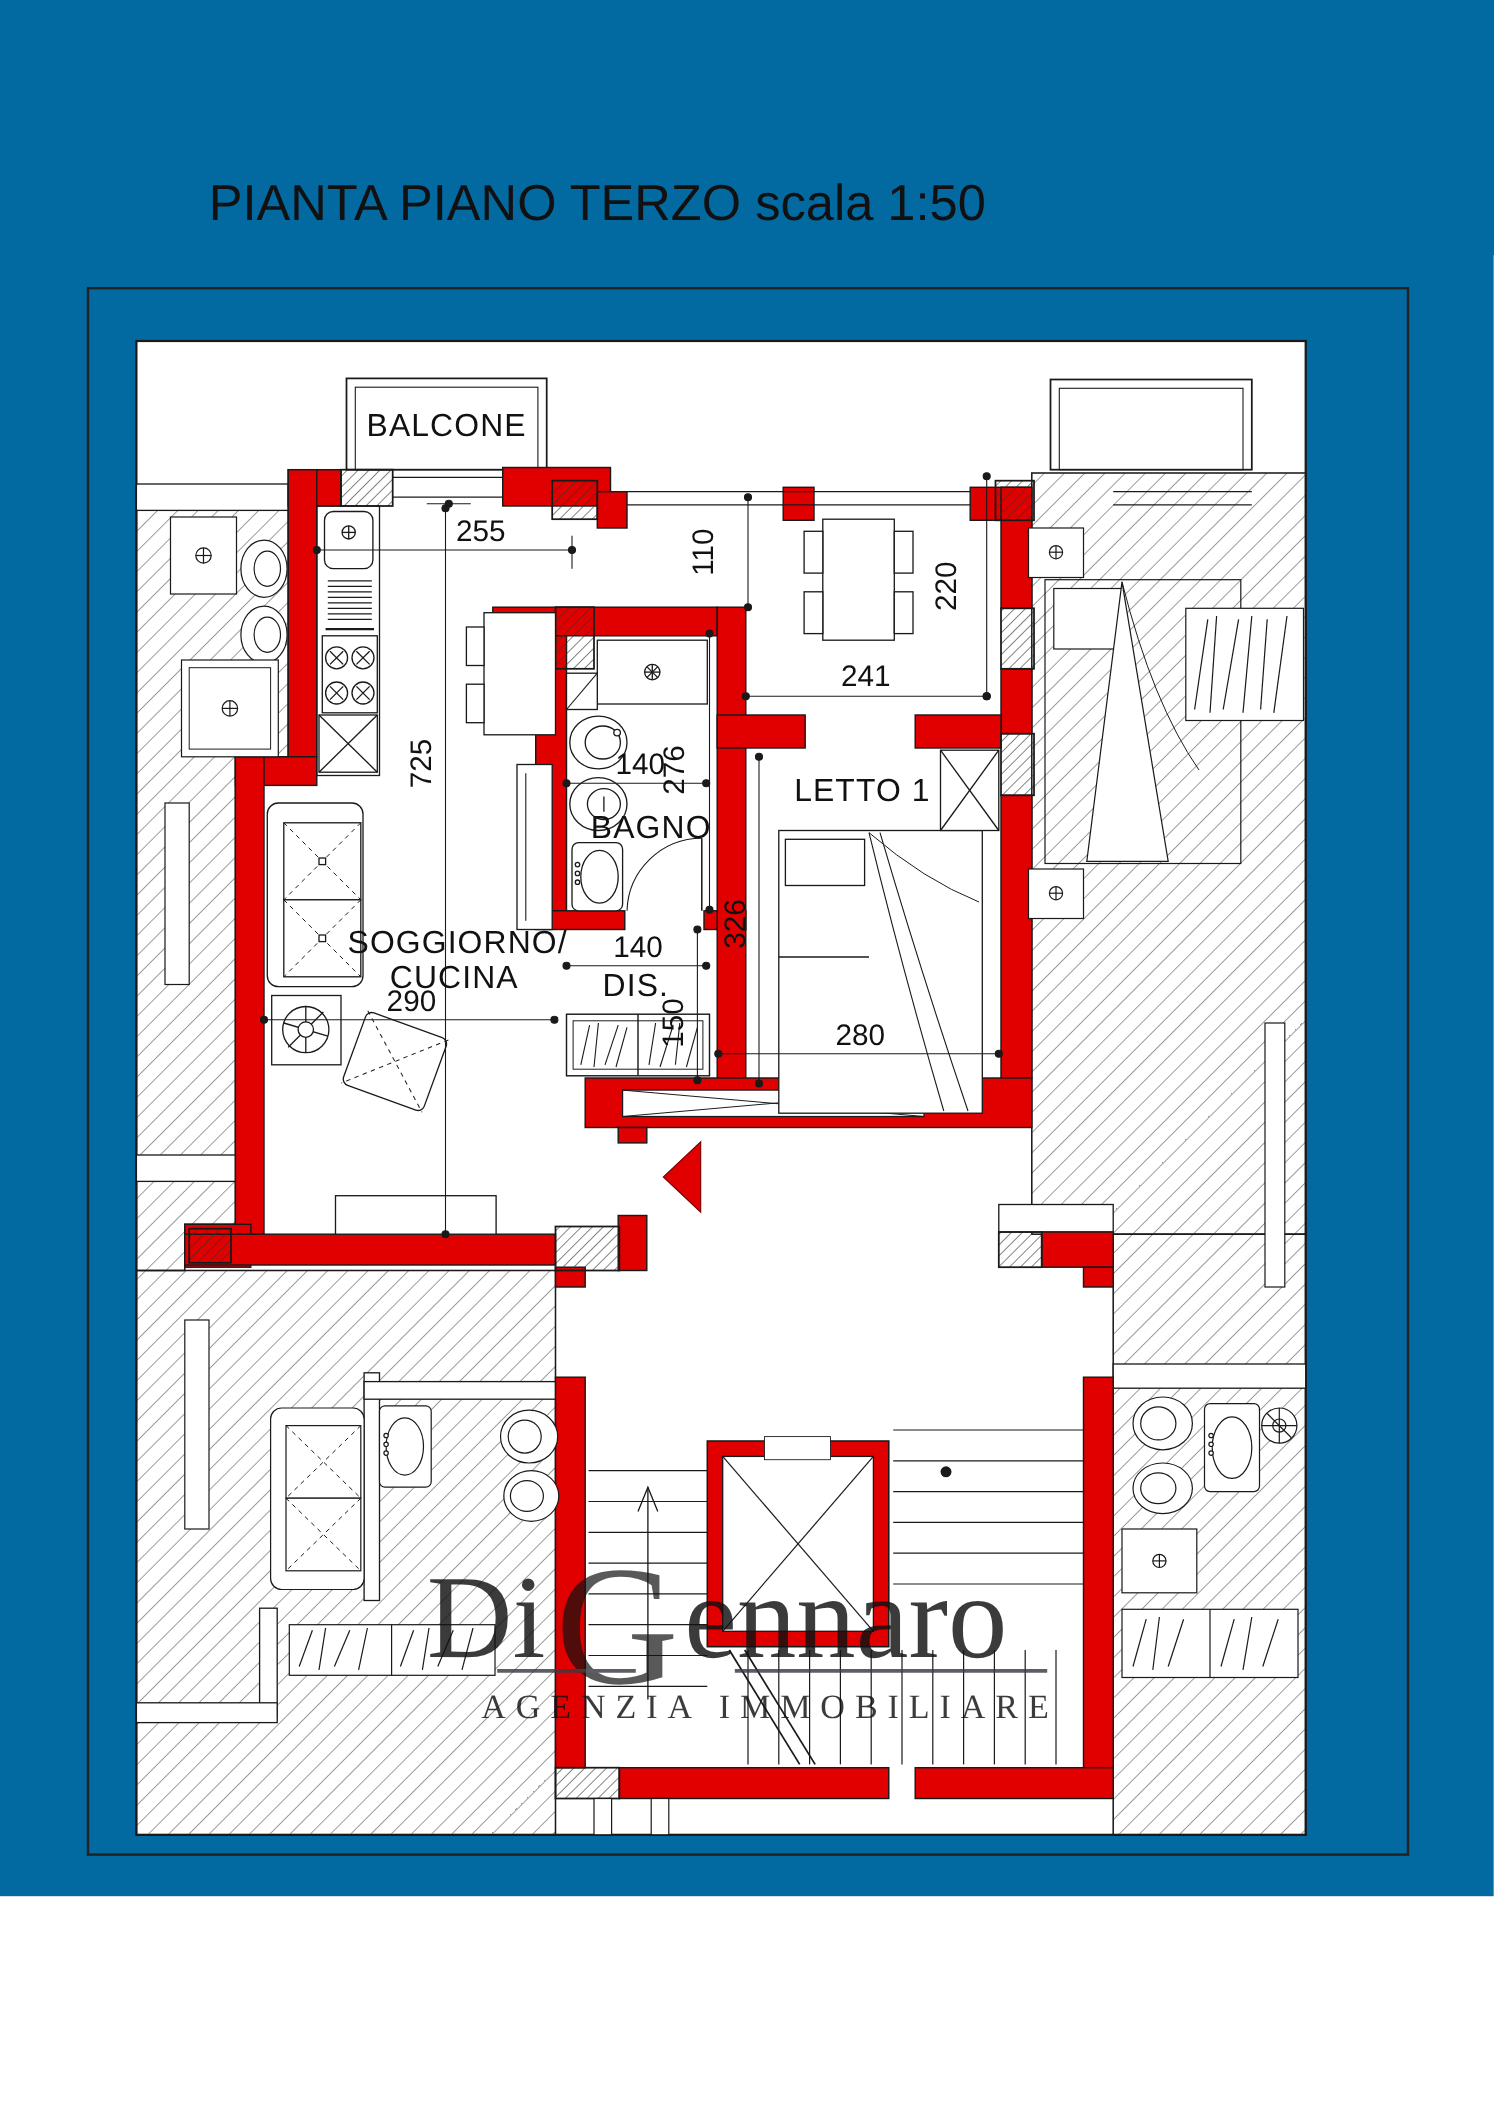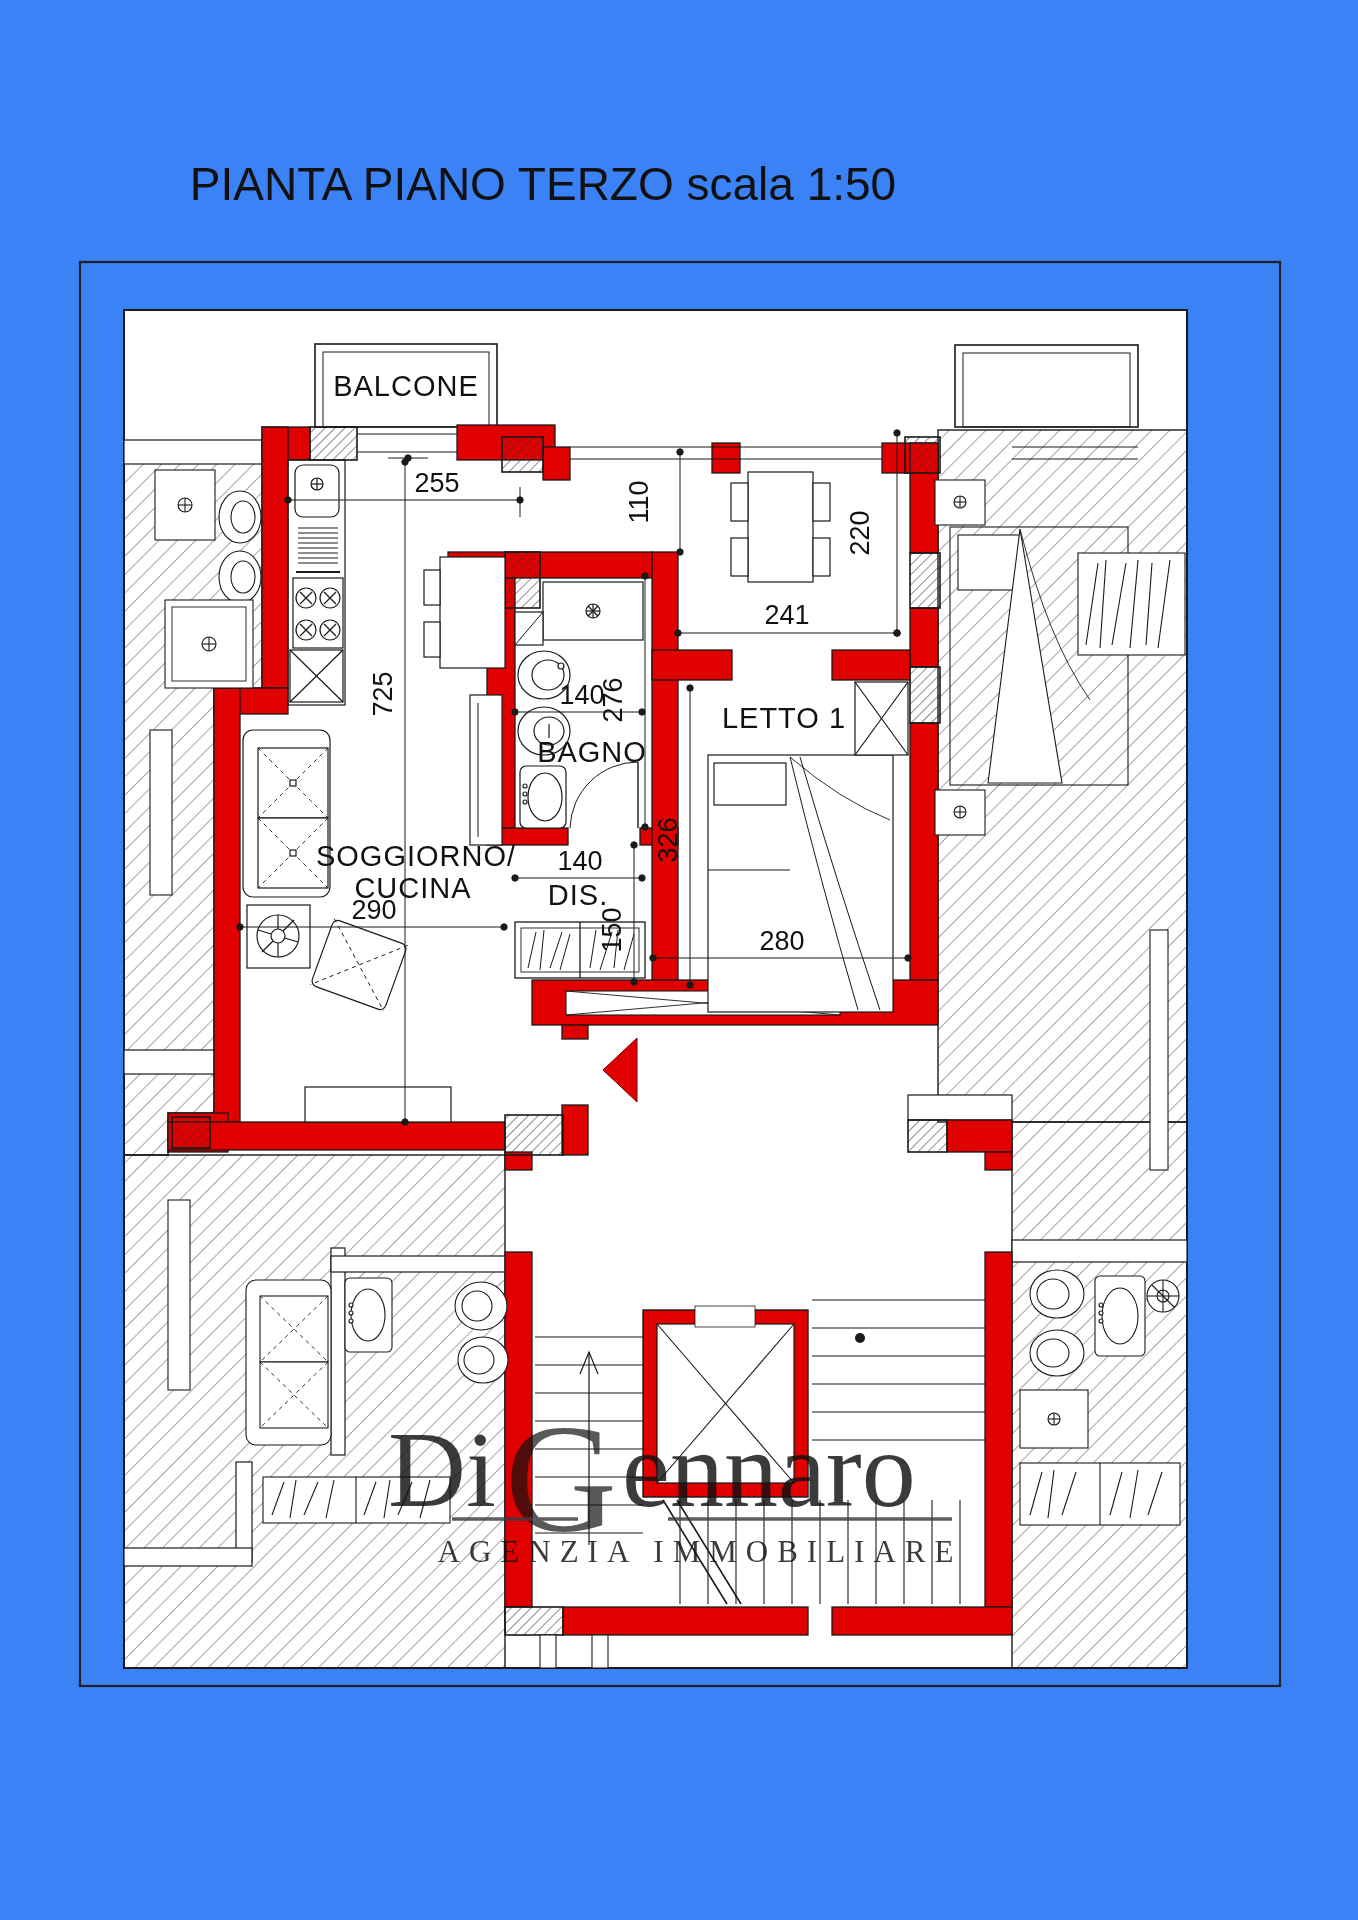--- a/index.html
+++ b/index.html
@@ -1,16 +1,16 @@
 <!DOCTYPE html>
 <html><head>
 <meta charset="utf-8">
 <style>
   html,body{margin:0;padding:0;background:#fff;}
-  .page{position:relative;width:1358px;height:1920px;background:#3b82f6;overflow:hidden;
+  .page{position:relative;width:1358px;height:1724px;background:#0369a1;overflow:hidden;
         font-family:"Liberation Sans",sans-serif;}
   svg{position:absolute;left:0;top:0;}
   text{fill:#111;}
   .roomlabel{font-family:"Liberation Sans",sans-serif;font-size:29px;letter-spacing:1px;}
   .dimlabel{font-family:"Liberation Sans",sans-serif;font-size:27px;}
   .titlelabel{font-family:"Liberation Sans",sans-serif;font-size:46px;}
   .wm-serif{font-family:"Liberation Serif","DejaVu Serif",serif;}
 </style>
 </head>
 <body>

